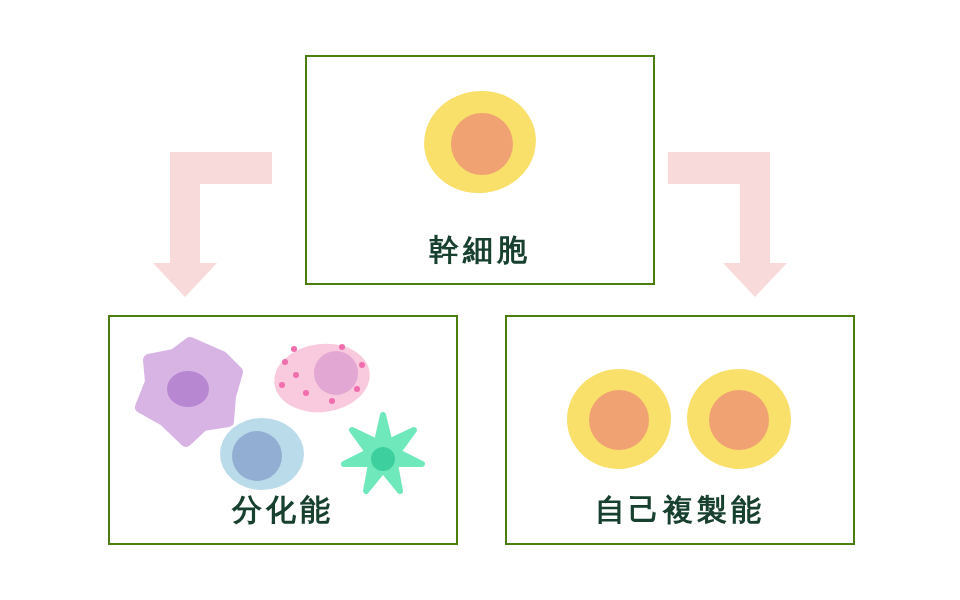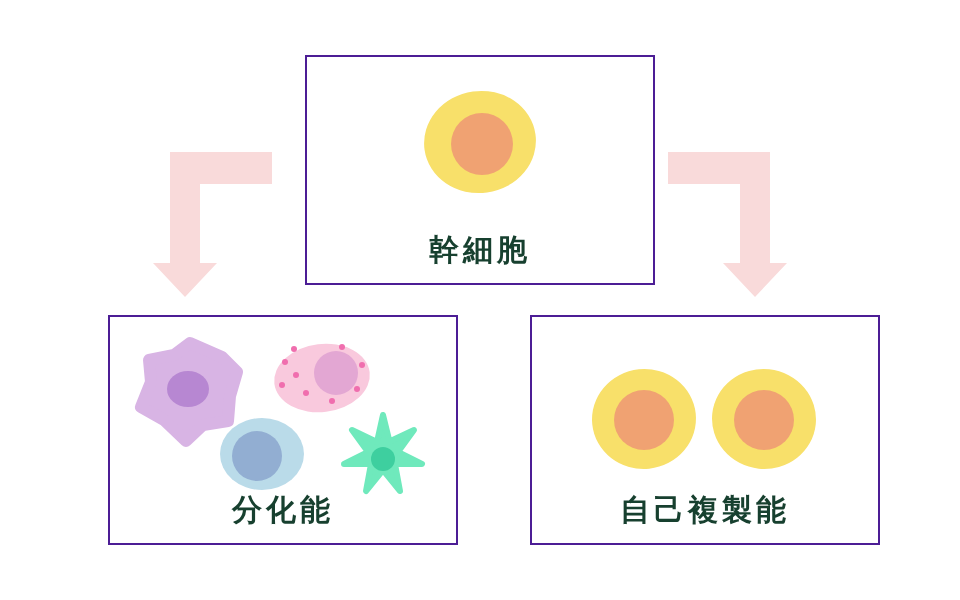--- a/index.html
+++ b/index.html
@@ -19,27 +19,27 @@
     position: absolute;
     left: 0;
     top: 0;
     z-index: 0;
   }
   .box {
     position: absolute;
     width: 350px;
     height: 230px;
     background: #ffffff;
-    border: 2px solid #4c1d95;
+    border: 2px solid #4d7c0f;
     box-sizing: border-box;
     z-index: 1;
   }
   .box-top    { left: 305px; top: 55px; }
   .box-left   { left: 108px; top: 315px; }
-  .box-right  { left: 530px; top: 315px; }
+  .box-right  { left: 505px; top: 315px; }
   .cell-art {
     position: absolute;
     left: 0;
     top: 0;
   }
   .box-label {
     position: absolute;
     left: 0;
     bottom: 18px;
     width: 100%;

